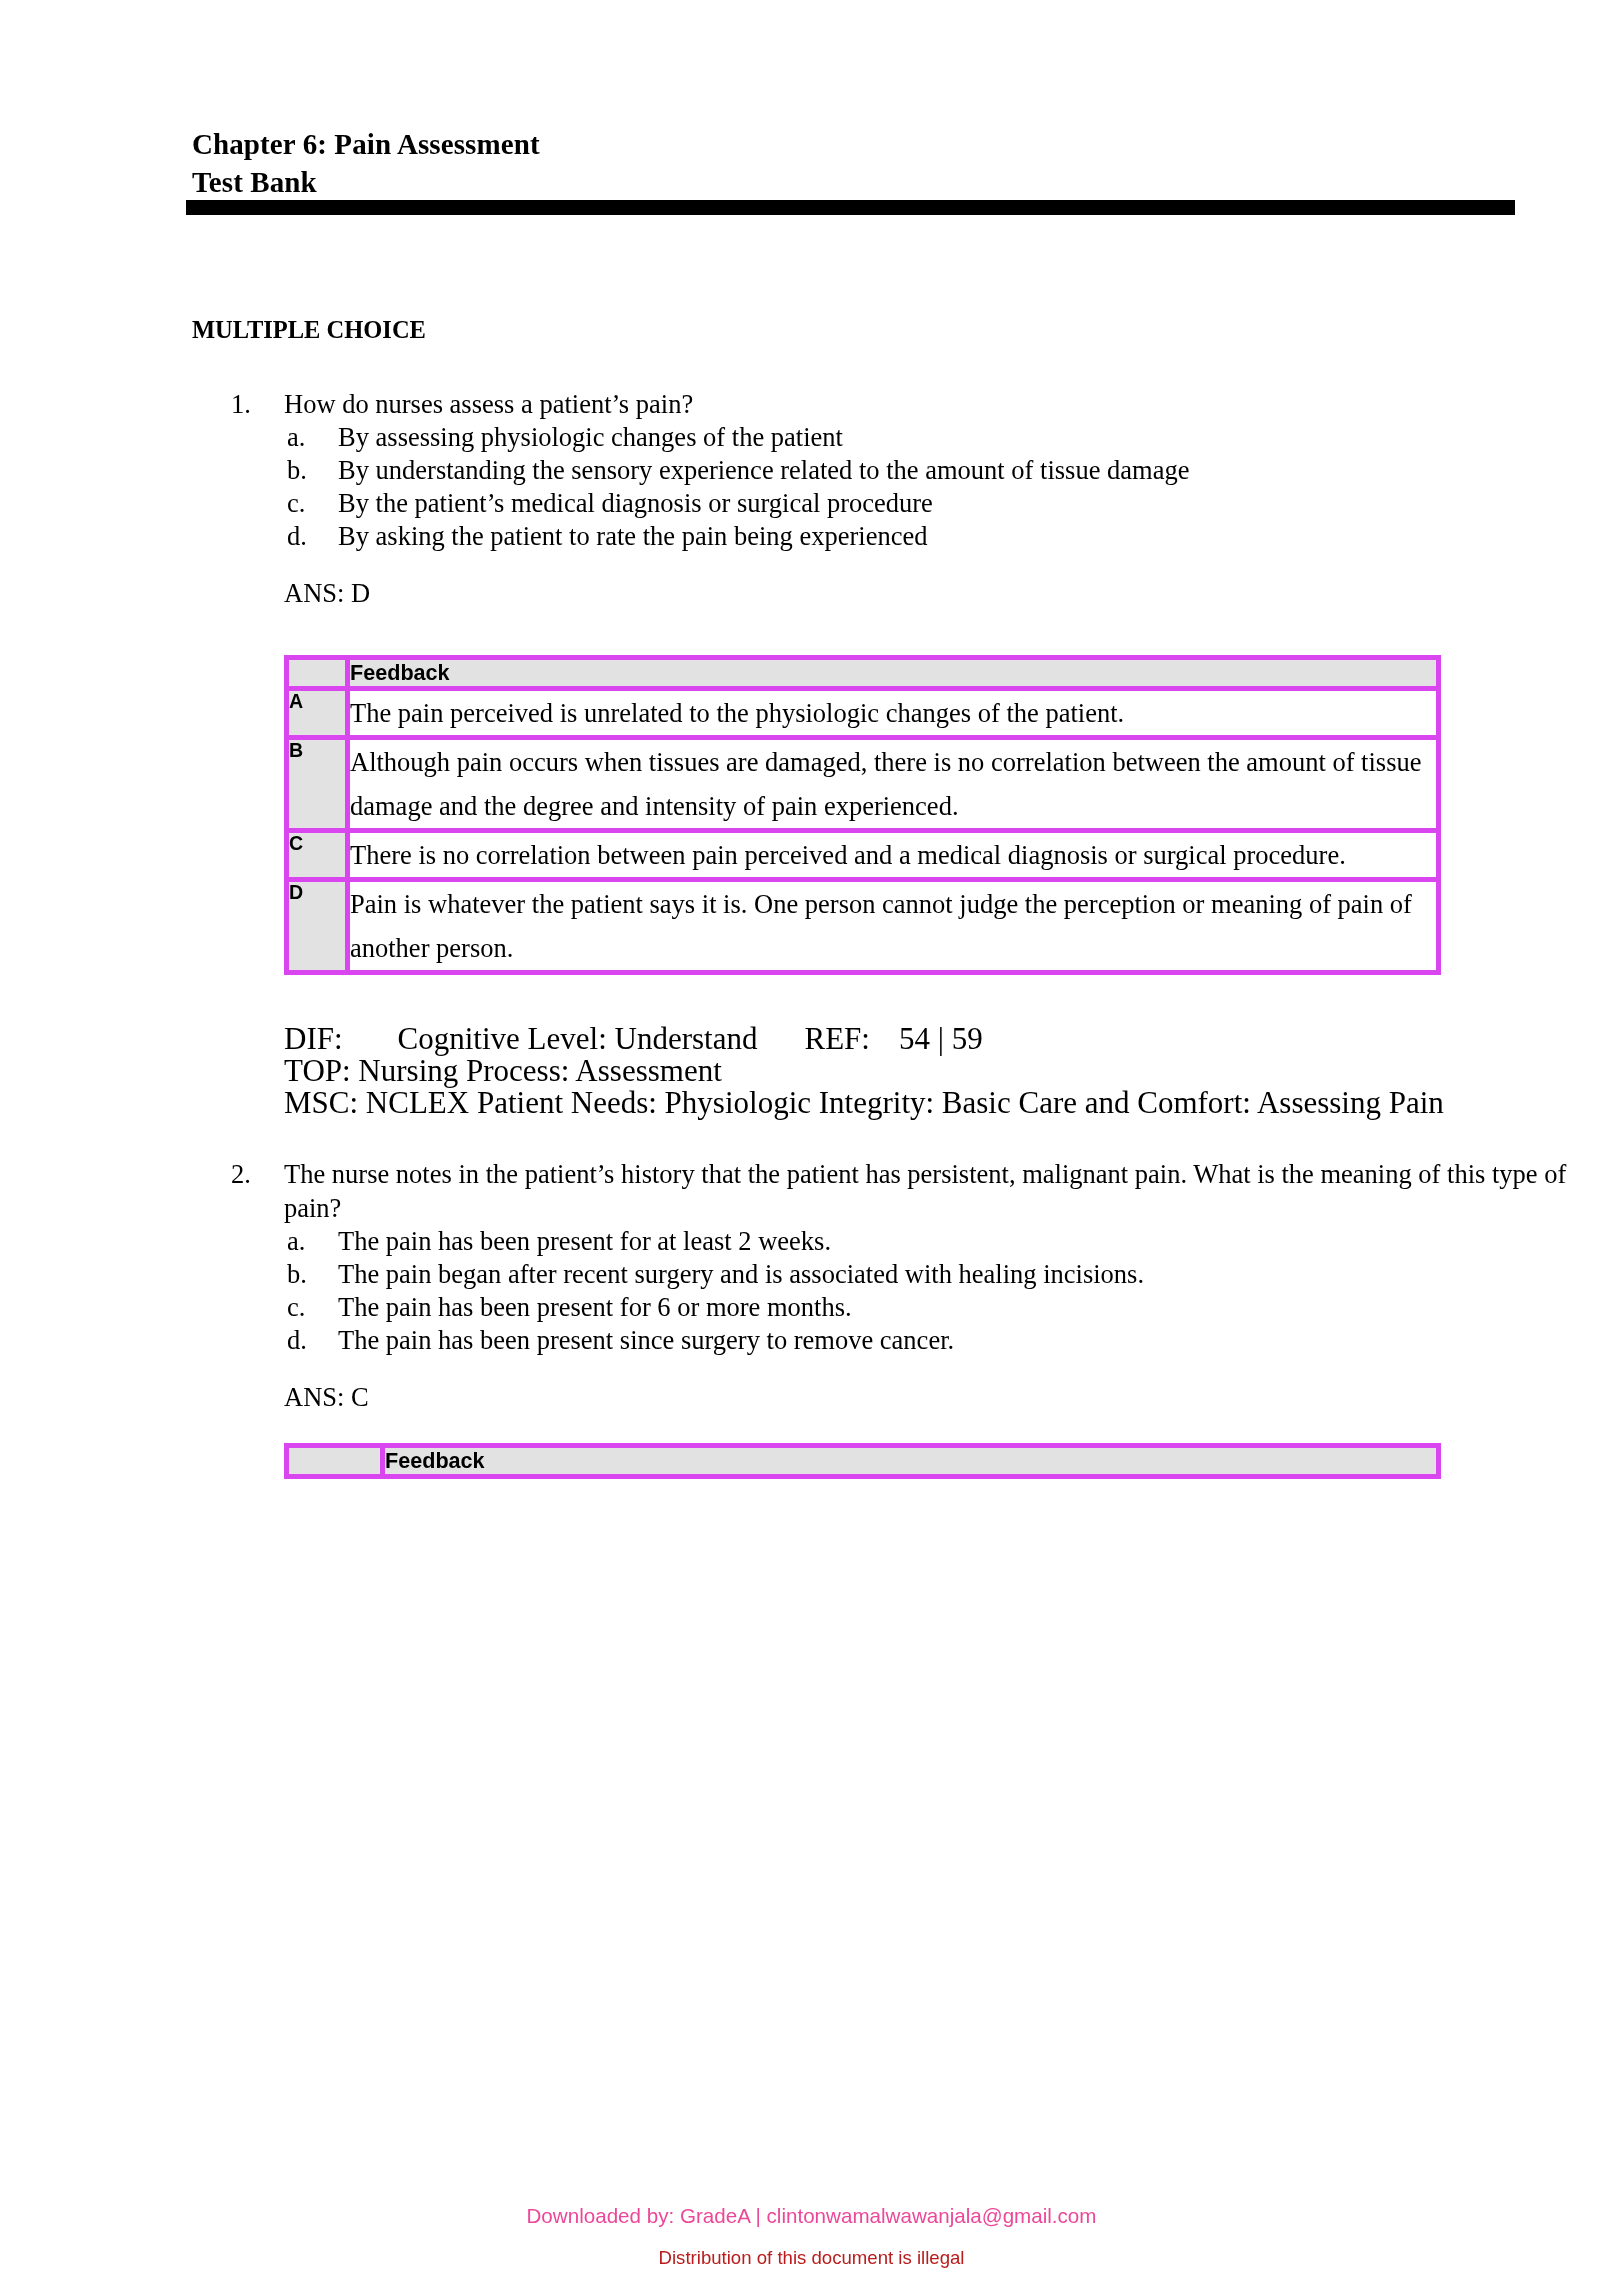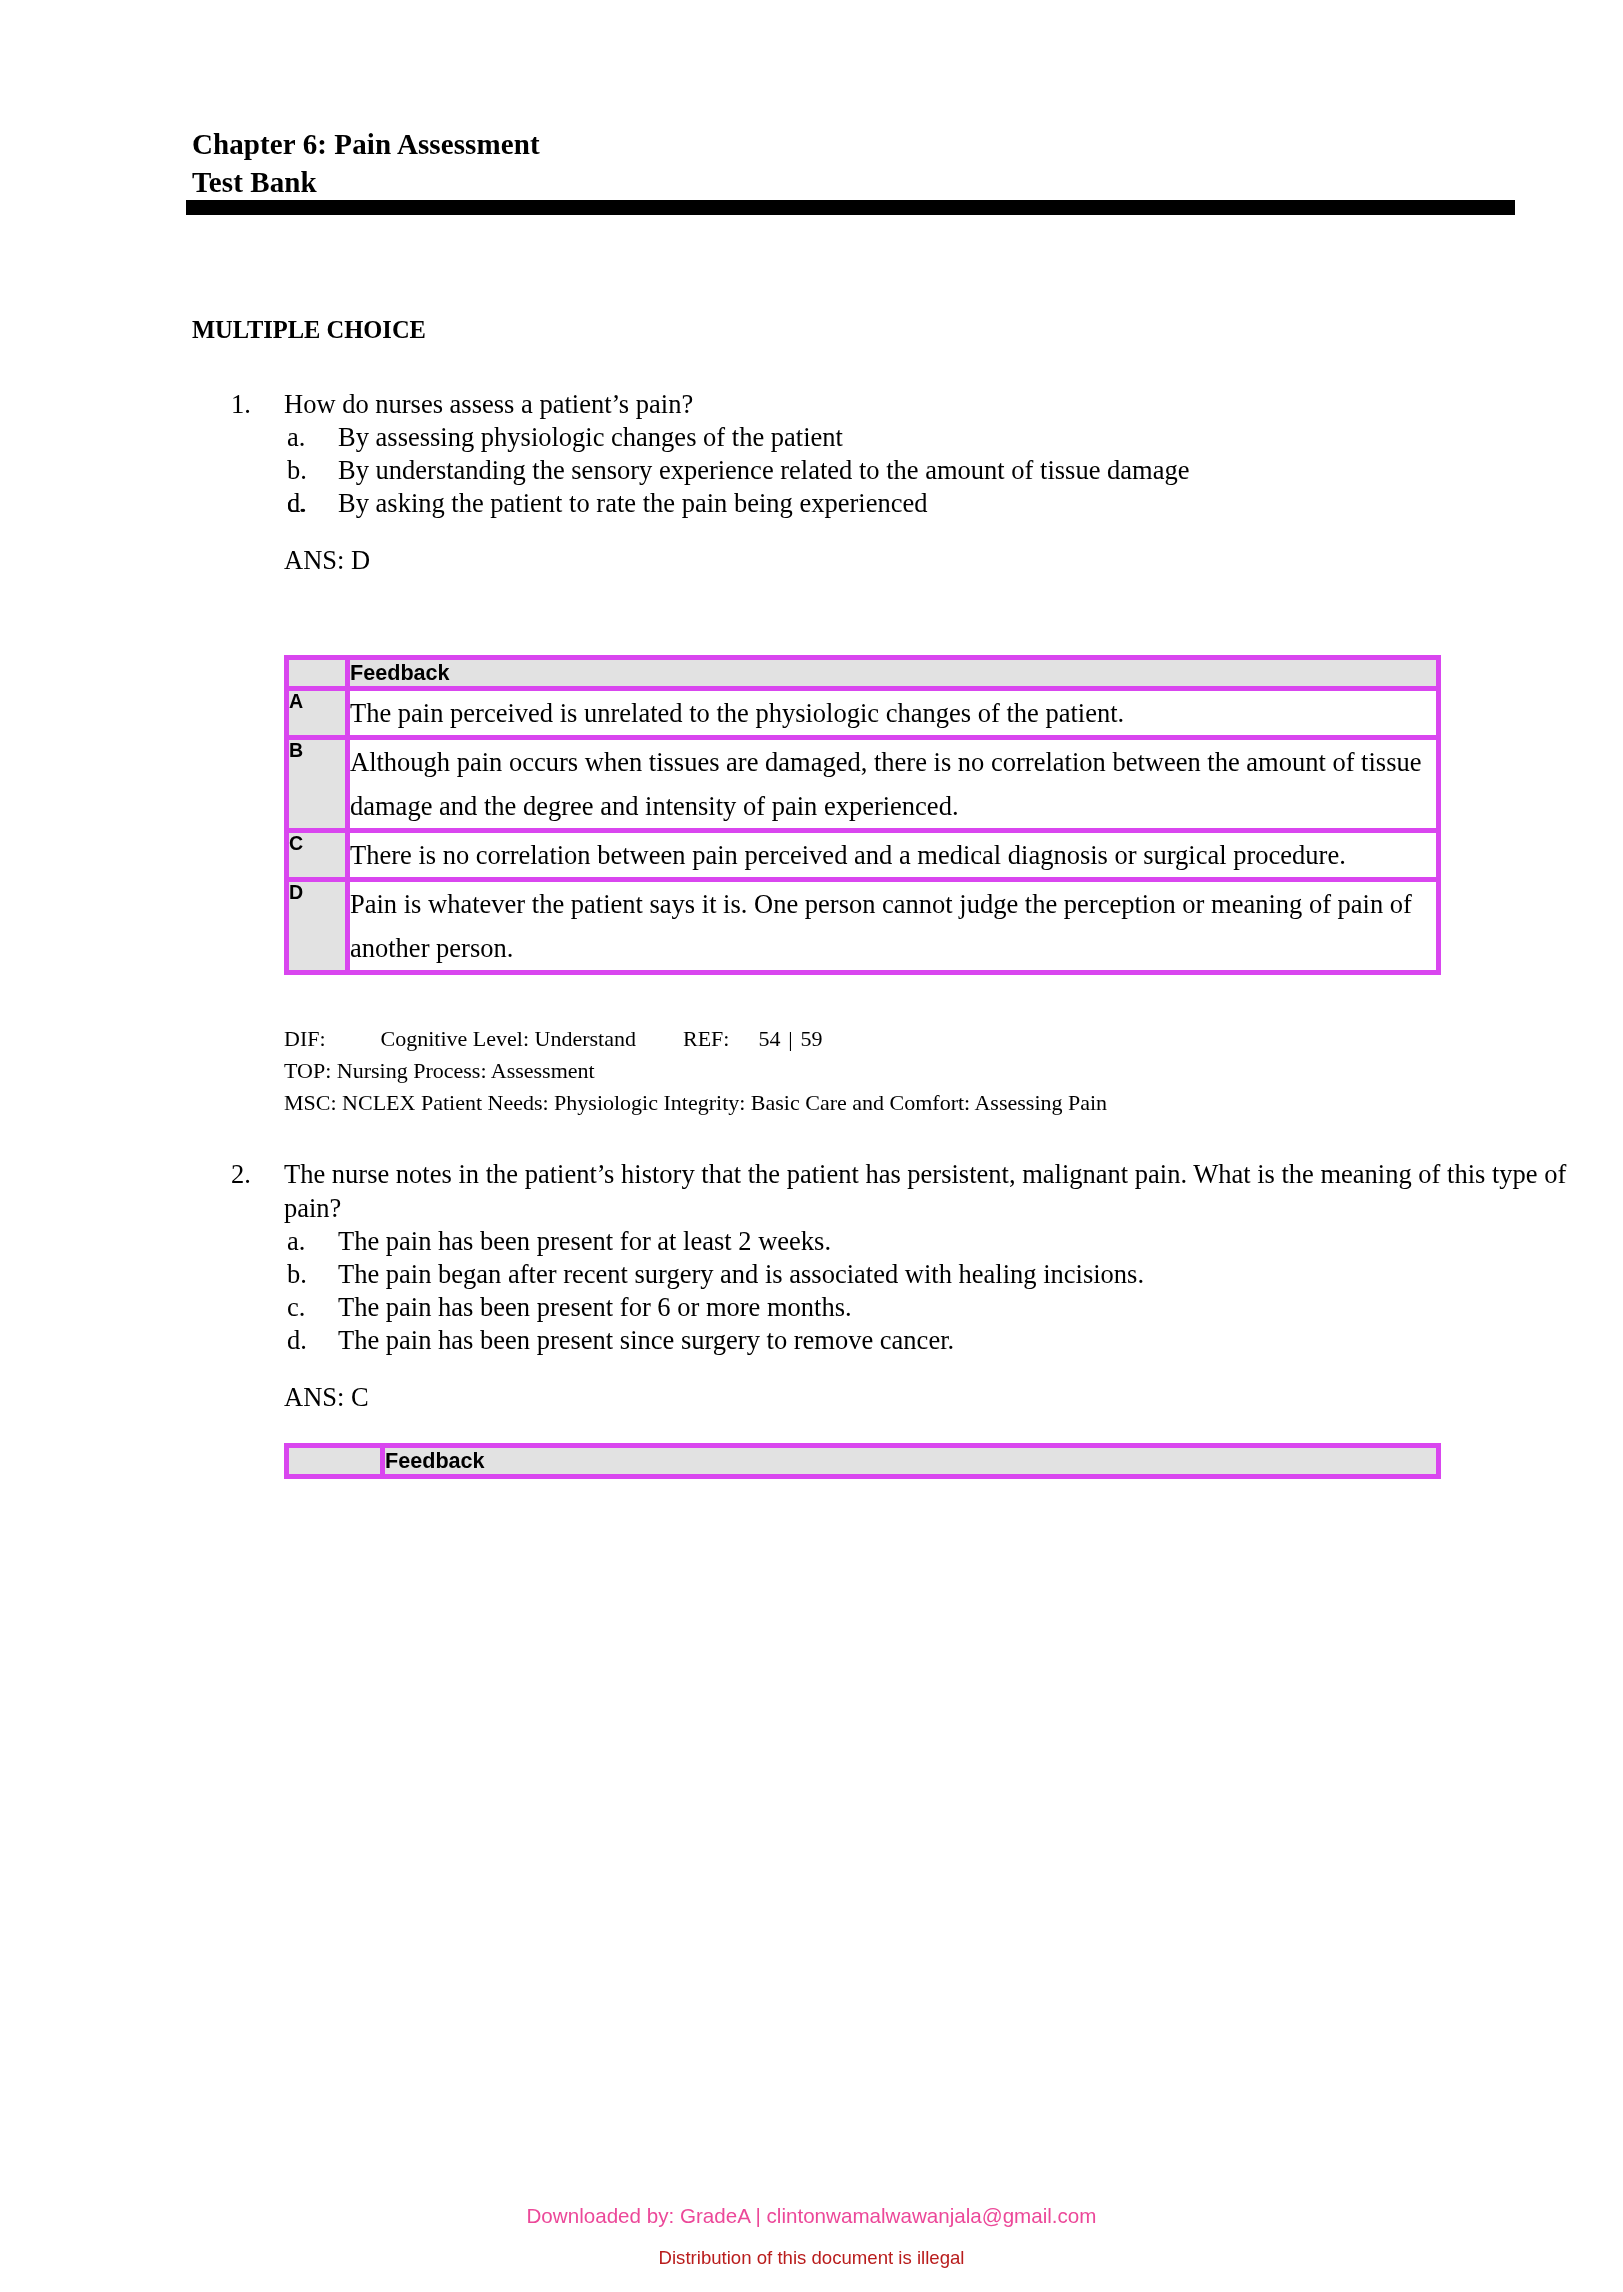--- a/index.html
+++ b/index.html
@@ -140,21 +140,21 @@
     font-family: "Liberation Serif", "DejaVu Serif", serif;
     font-size: 26.5px;
     line-height: 44px;
     padding: 3.9px 9.8px 5.9px 11.8px;
   }
 
   
   .meta-block {
     position: absolute;
     left: 284px;
-    font-size: 22px;
+    font-size: 31px;
     line-height: 32px;
   }
   .meta-line { white-space: pre; }
   .meta-line .tabgap-a { display: inline-block; width: 55px; }
   .meta-line .tabgap-b { display: inline-block; width: 47px; }
   .meta-line .tabgap-c { display: inline-block; width: 29px; }
   .refsep { display: inline-block; padding: 0 7.8px; }
   .footer-line1 {
     position: absolute;
     left: 0; top: 2204px;
@@ -197,20 +197,21 @@
       <div class="opt-row">
         <span class="opt-letter">a.</span>
         <span>By assessing physiologic changes of the patient</span>
       </div>
       <div class="opt-row">
         <span class="opt-letter">b.</span>
         <span>By understanding the sensory experience related to the amount of tissue damage</span>
       </div>
       <div class="opt-row">
         <span class="opt-letter">c.</span>
+        <span>By the patient’s medical diagnosis or surgical procedure</span>
       </div>
       <div class="opt-row">
         <span class="opt-letter">d.</span>
         <span>By asking the patient to rate the pain being experienced</span>
       </div>
     </div>
 
     <div class="ans-line" style="margin-top:23.5px;">ANS: D</div>
   </div>
 

